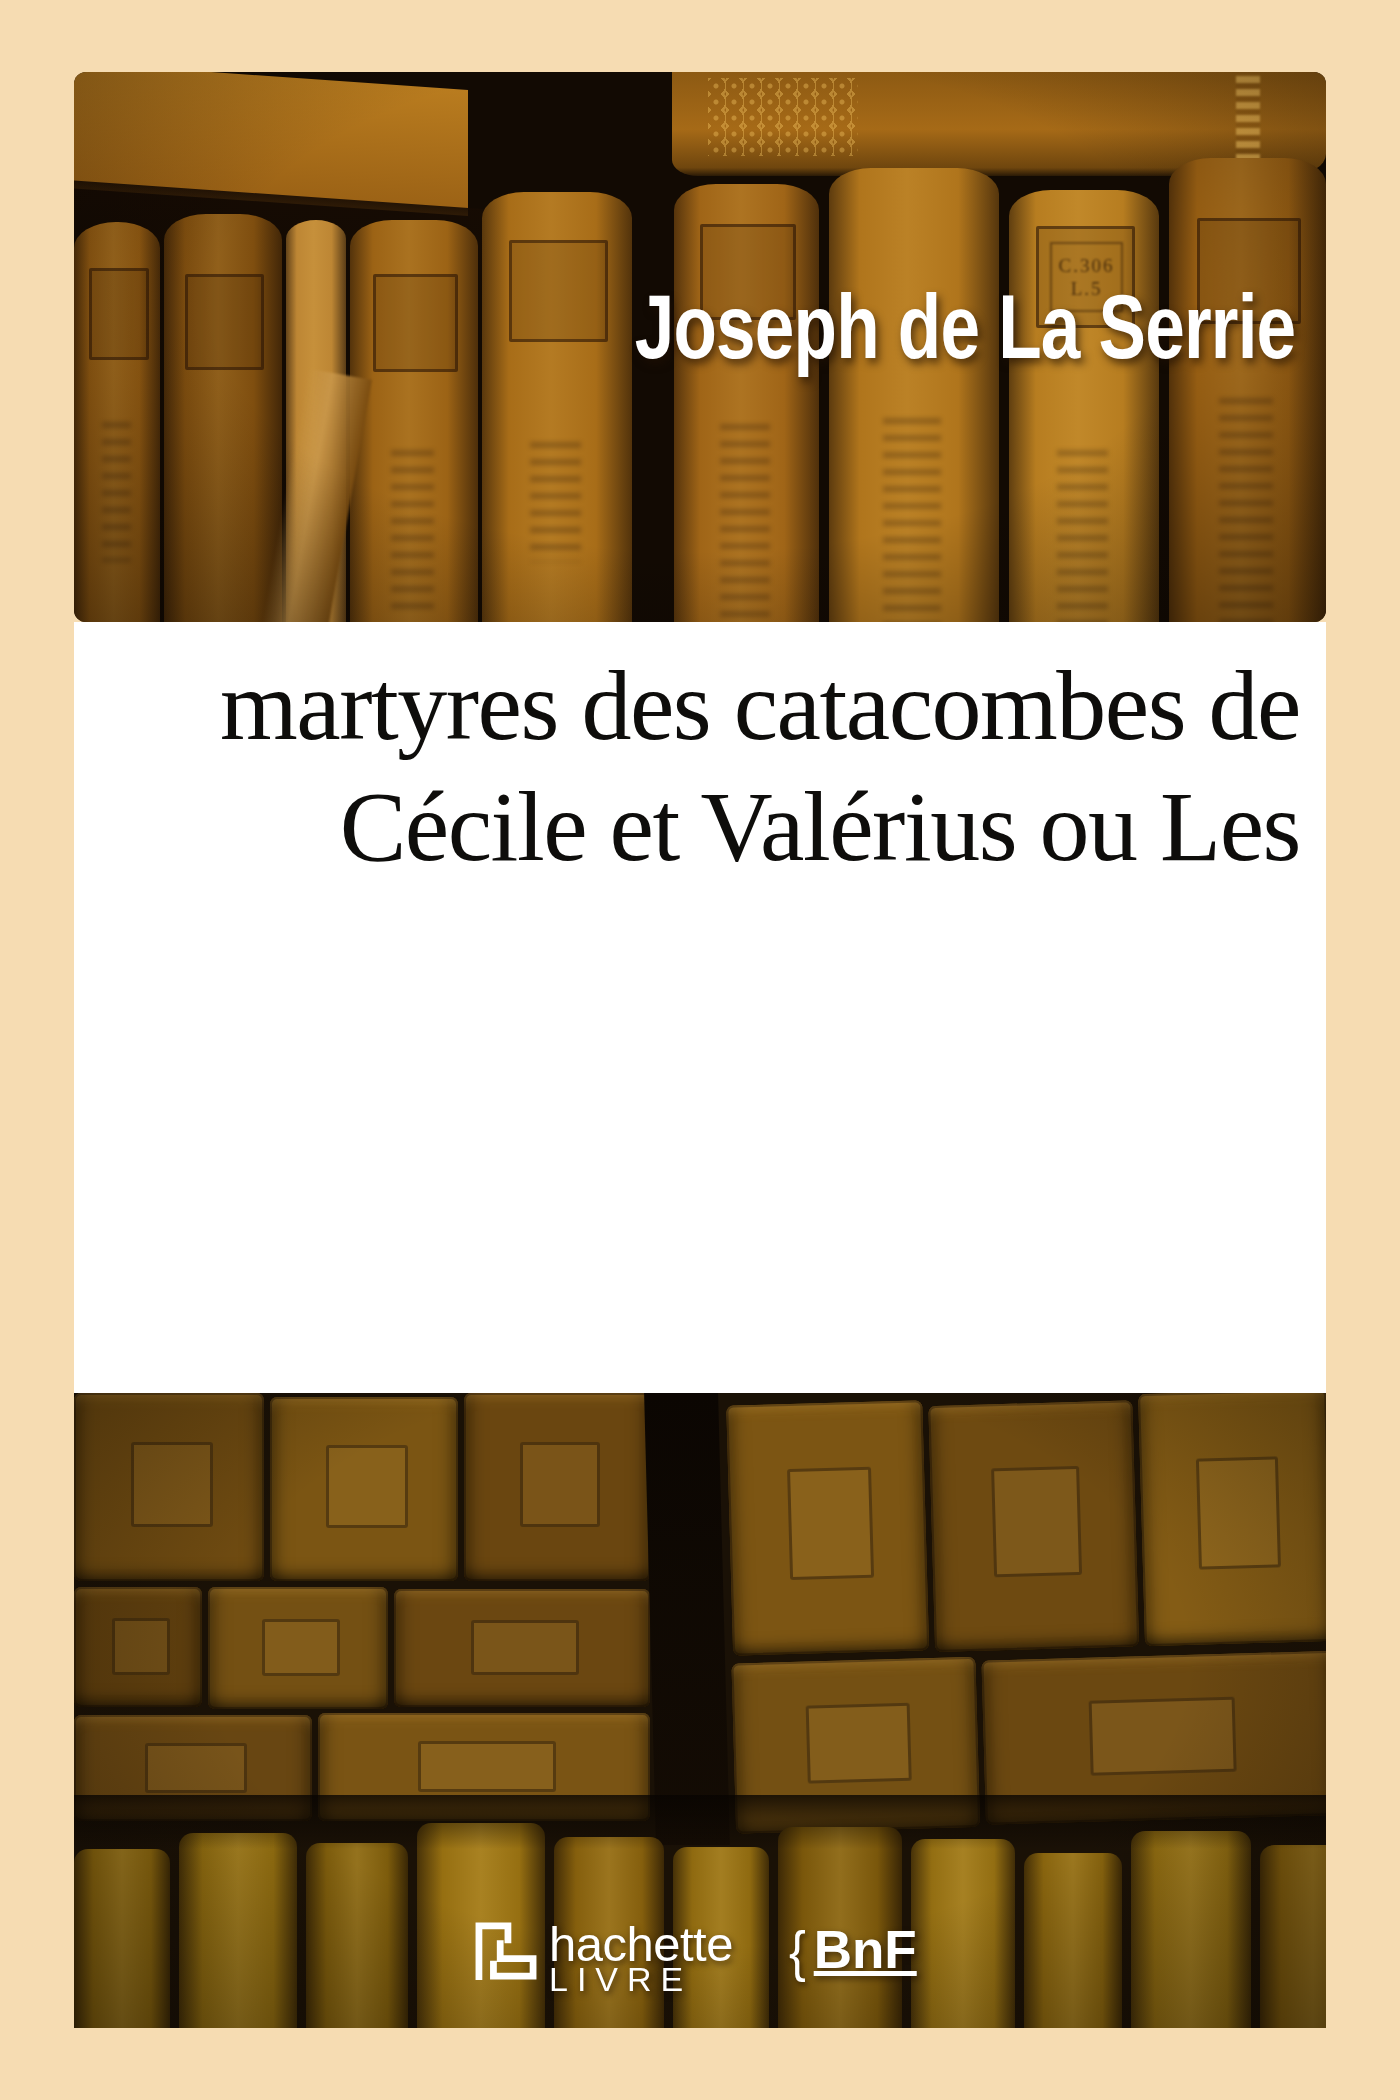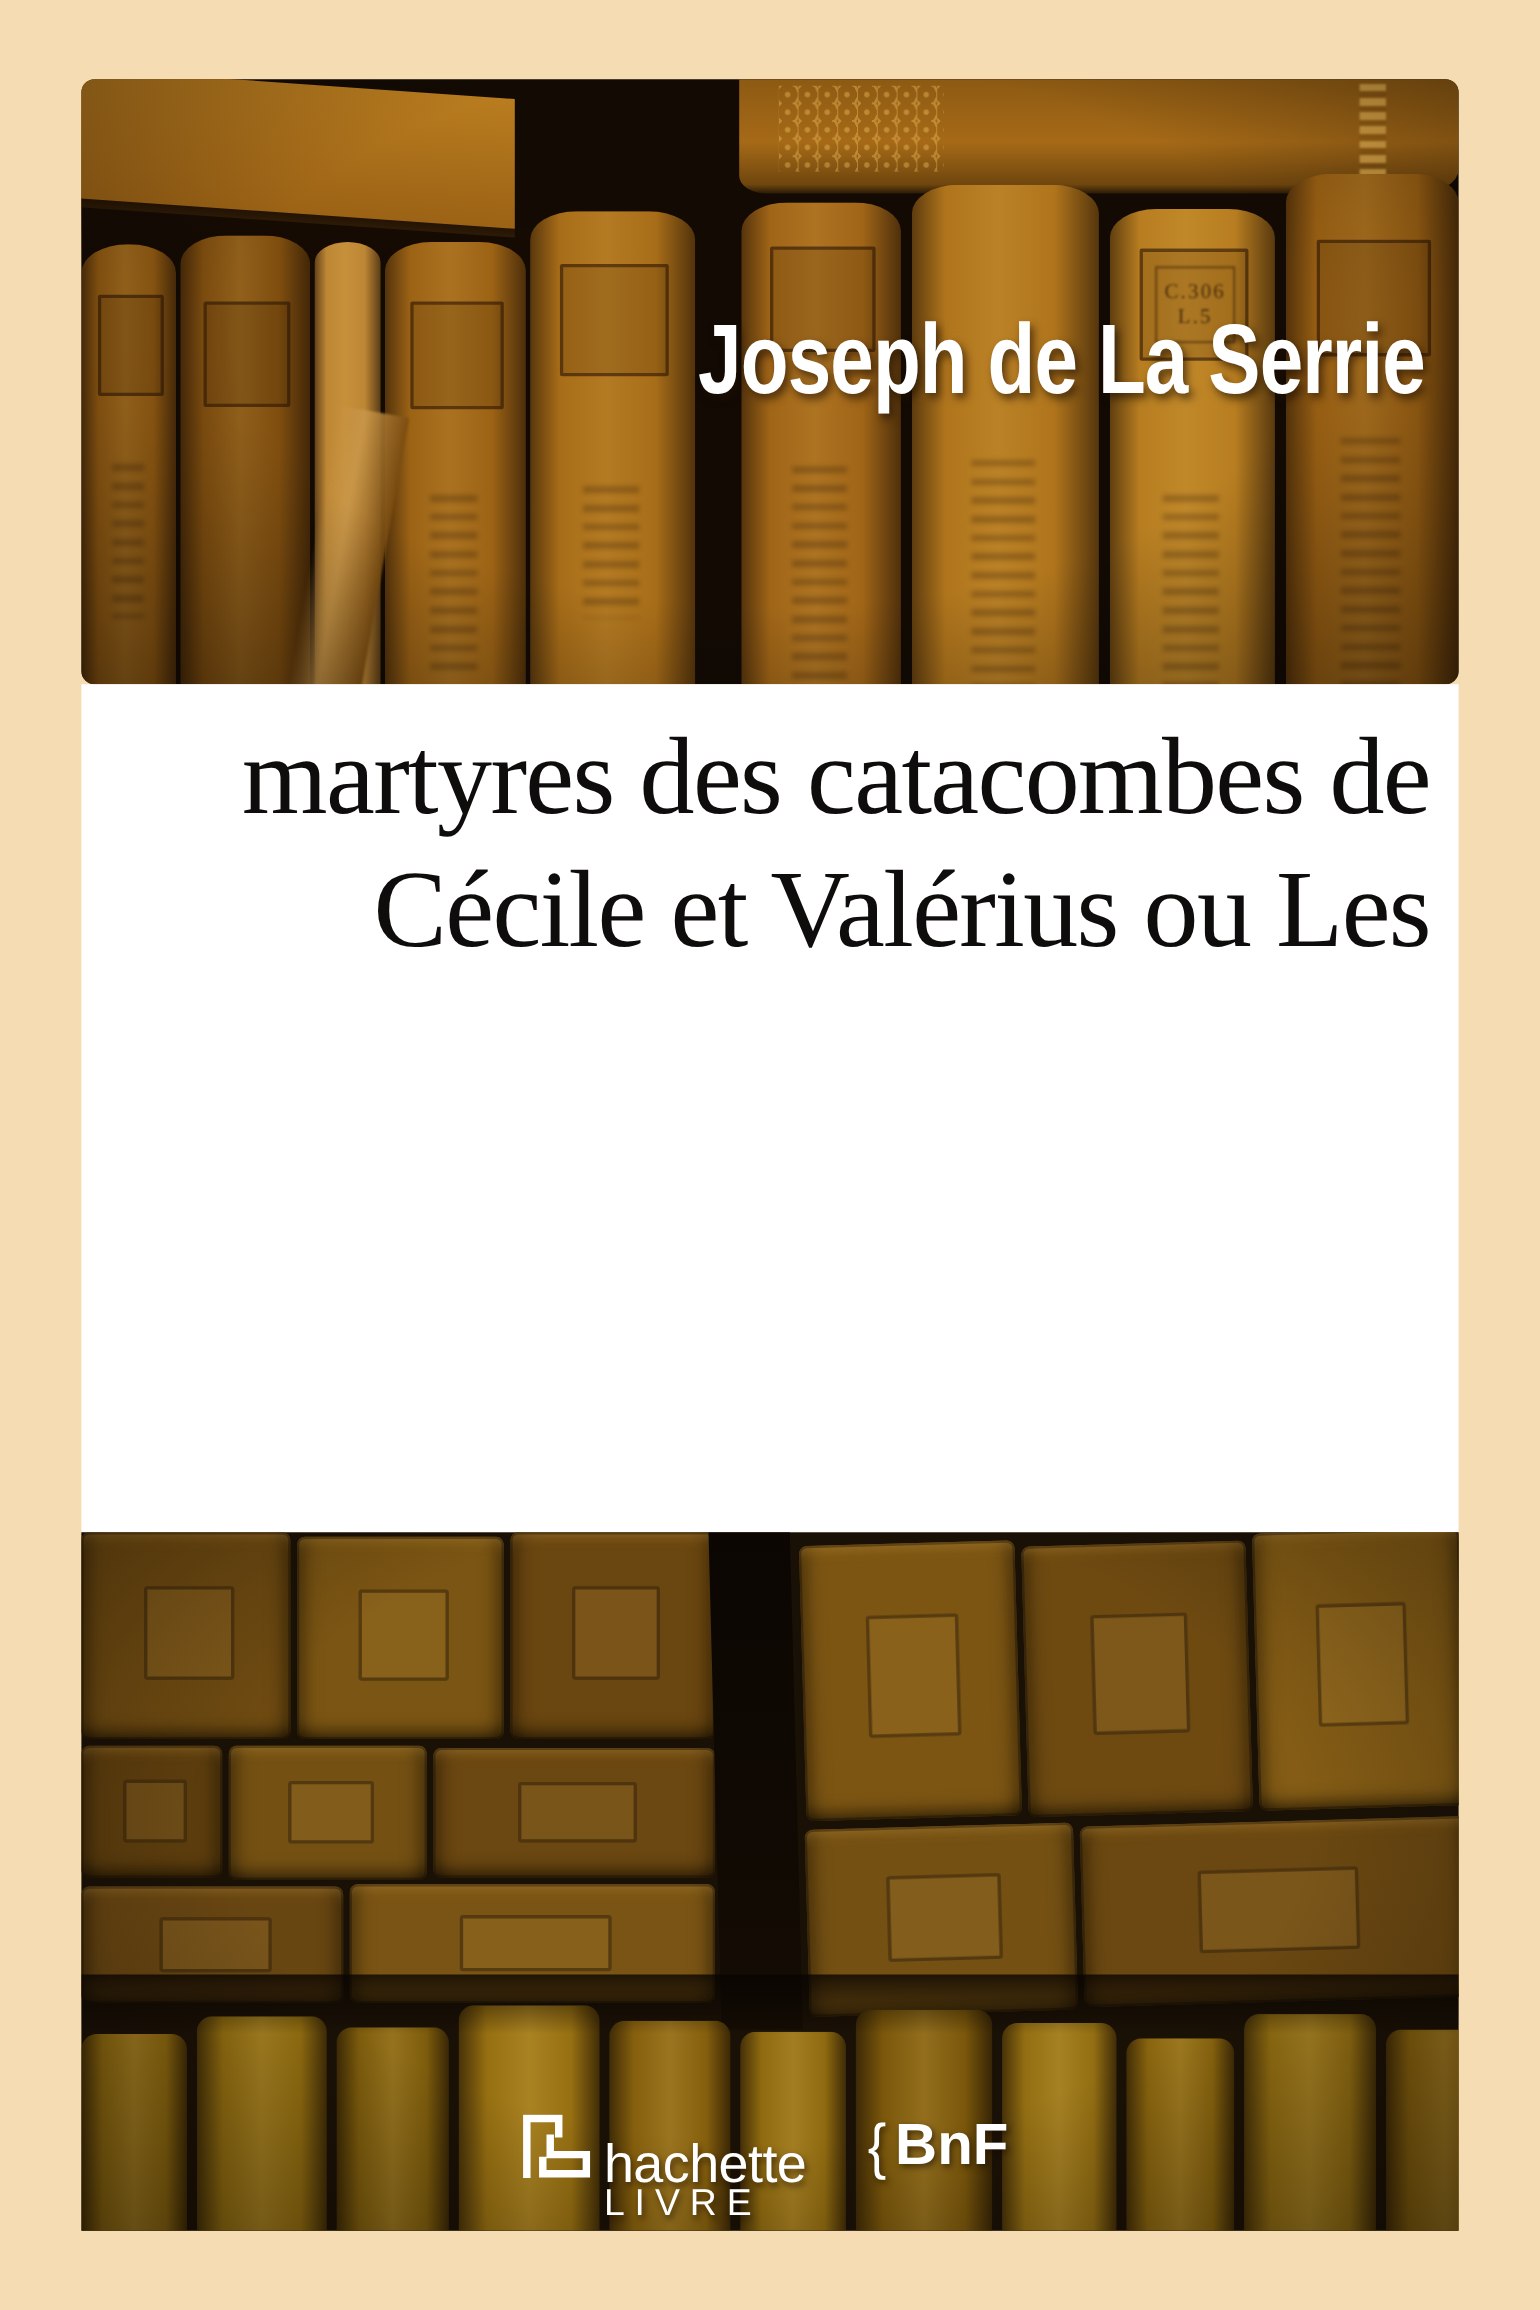--- a/index.html
+++ b/index.html
@@ -76,27 +76,27 @@
   .standing{position:absolute;left:0;top:430px;width:1252px;height:205px;display:flex;gap:9px;}
   .sb{flex:0 0 auto;border-radius:14px 14px 0 0;
       background-image:linear-gradient(90deg,rgba(20,10,2,.6),rgba(20,10,2,0) 20%,
         rgba(255,215,110,.18) 50%,rgba(20,10,2,0) 80%,rgba(20,10,2,.65));}
   .pb-rowshadow{position:absolute;left:0;top:402px;width:1252px;height:54px;
       background:linear-gradient(180deg,rgba(8,4,1,.8),rgba(8,4,1,0));z-index:2;}
 
   
   .logo-hachette{position:absolute;left:401px;top:529px;display:flex;gap:12px;
       align-items:flex-start;z-index:6;color:#fff;text-shadow:2px 3px 6px rgba(25,12,2,.6);}
-  .h-col{display:flex;flex-direction:column;margin-top:24px;}
+  .h-col{display:flex;flex-direction:column;}
   .h-word{font-size:49px;line-height:44px;letter-spacing:-.5px;}
   .h-imprint{font-size:34px;line-height:26px;letter-spacing:9px;margin-top:0;}
   .logo-bnf{position:absolute;left:714px;top:534px;display:flex;gap:7px;align-items:flex-start;
       z-index:6;color:#fff;text-shadow:2px 3px 6px rgba(25,12,2,.6);}
   .bnf-brace{font-size:56px;line-height:48px;font-weight:normal;transform:scaleX(.9);}
-  .bnf-word{font-size:53px;line-height:46px;font-weight:bold;letter-spacing:0;}
+  .bnf-word{font-size:53px;line-height:46px;font-weight:bold;letter-spacing:0;text-decoration:underline;}
 </style>
 </head>
 <body>
 
 <div class="cover">
 
   <div class="photo-top">
     <div class="pt-plank"></div>
     <div class="pt-plankshadow"></div>
     <div class="pt-lying"></div>

